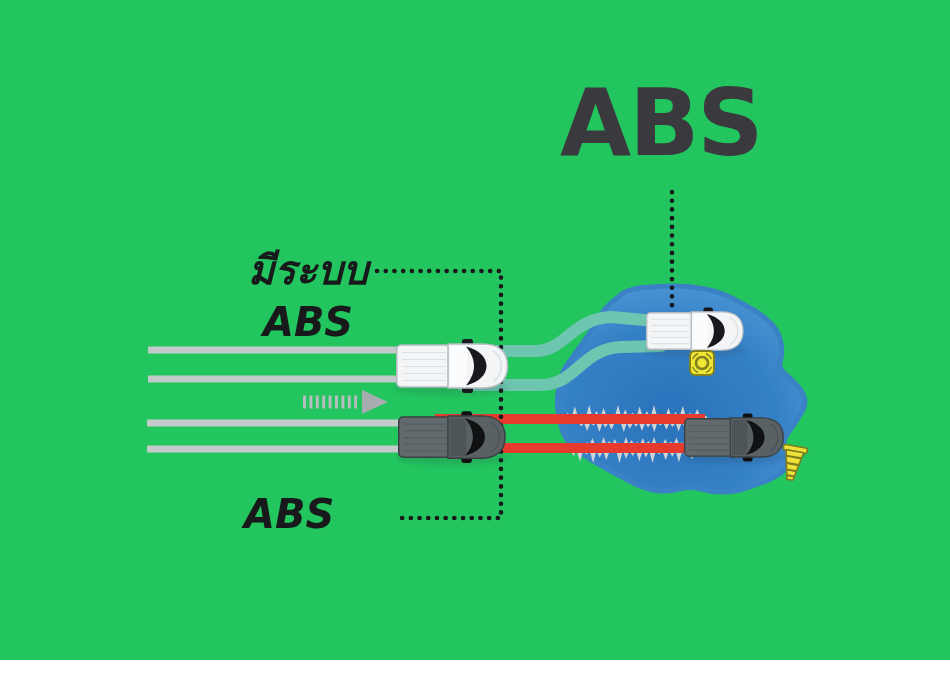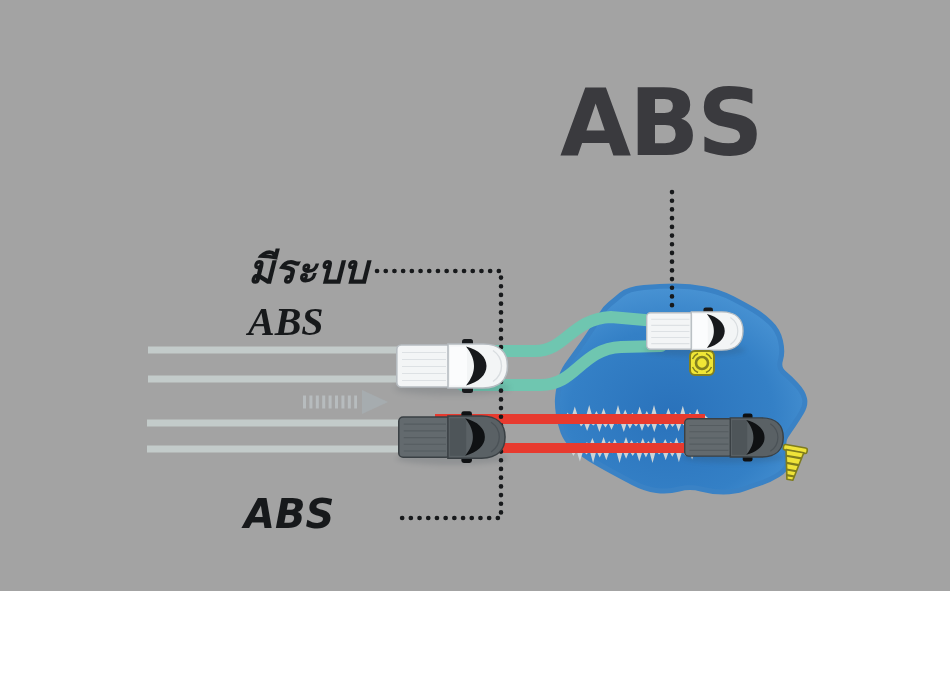--- a/index.html
+++ b/index.html
@@ -1,30 +1,31 @@
 <!DOCTYPE html>
 <html style="--title-ink: #3a3a3e; --ink: #17191b; --road: #c3cbca; --teal: #6fc6b0; --red: #e73a2f; --puddle-rim: #3a82c5; --splash: #ccd4d7; --sensor-y: #f0e636; --sensor-o: #83801f; --cone-y: #efe339; --cone-o: #7f7c1e; --arrow: #a6acaf; --arrow-light: #b7bcbe;"><head>
 <meta charset="utf-8">
 <style>
   html,body{margin:0;padding:0;background:#ffffff;}
   .stage{
-    position:relative;width:950px;height:591px;background:#a3a3a3;overflow:hidden;
+    position:relative;width:950px;height:660px;background:#22c55e;overflow:hidden;
     font-family:"DejaVu Sans","Liberation Sans",sans-serif;
+    text-align:center;
   }
   svg.scene{position:absolute;left:0;top:0;}
   .abs-title{
     position:absolute;left:560px;top:78px;width:200px;
     font-size:92px;font-weight:900;letter-spacing:-2px;line-height:1;
     color:var(--title-ink);
   }
   .side-label{
     position:absolute;color:var(--ink);
     font-size:40px;font-weight:bold;font-style:italic;line-height:52px;
   }
-  .label-with{left:248px;top:244px;font-family:Liberation Serif, serif;}
+  .label-with{left:248px;top:244px;}
   .label-without{left:244px;top:488px;}
   .side-label span{display:block;}
   
   .road-line{stroke:var(--road);stroke-width:7;}
   .teal-track{stroke:var(--teal);stroke-width:12;fill:none;stroke-linecap:round;}
   .red-track{stroke:var(--red);stroke-width:10;}
   .dotline{stroke:var(--ink);stroke-width:4.6;fill:none;stroke-dasharray:0.1 8.6;stroke-linecap:round;}
   .splash{fill:var(--splash);}
   .arrow-dash{stroke:var(--arrow-light);stroke-width:13;stroke-dasharray:3 3.4;fill:none;}
   .arrow-head{fill:var(--arrow);}

